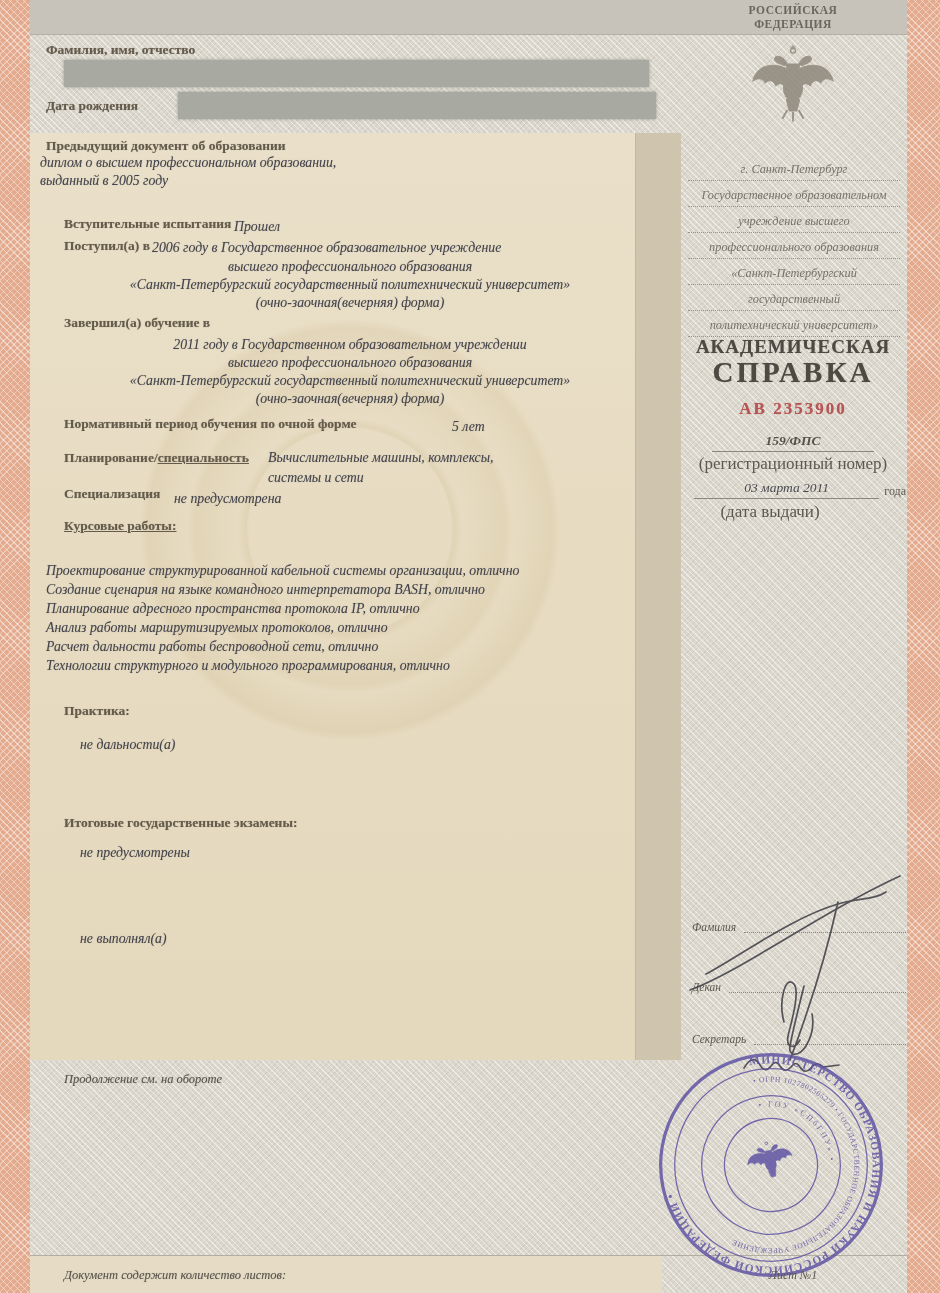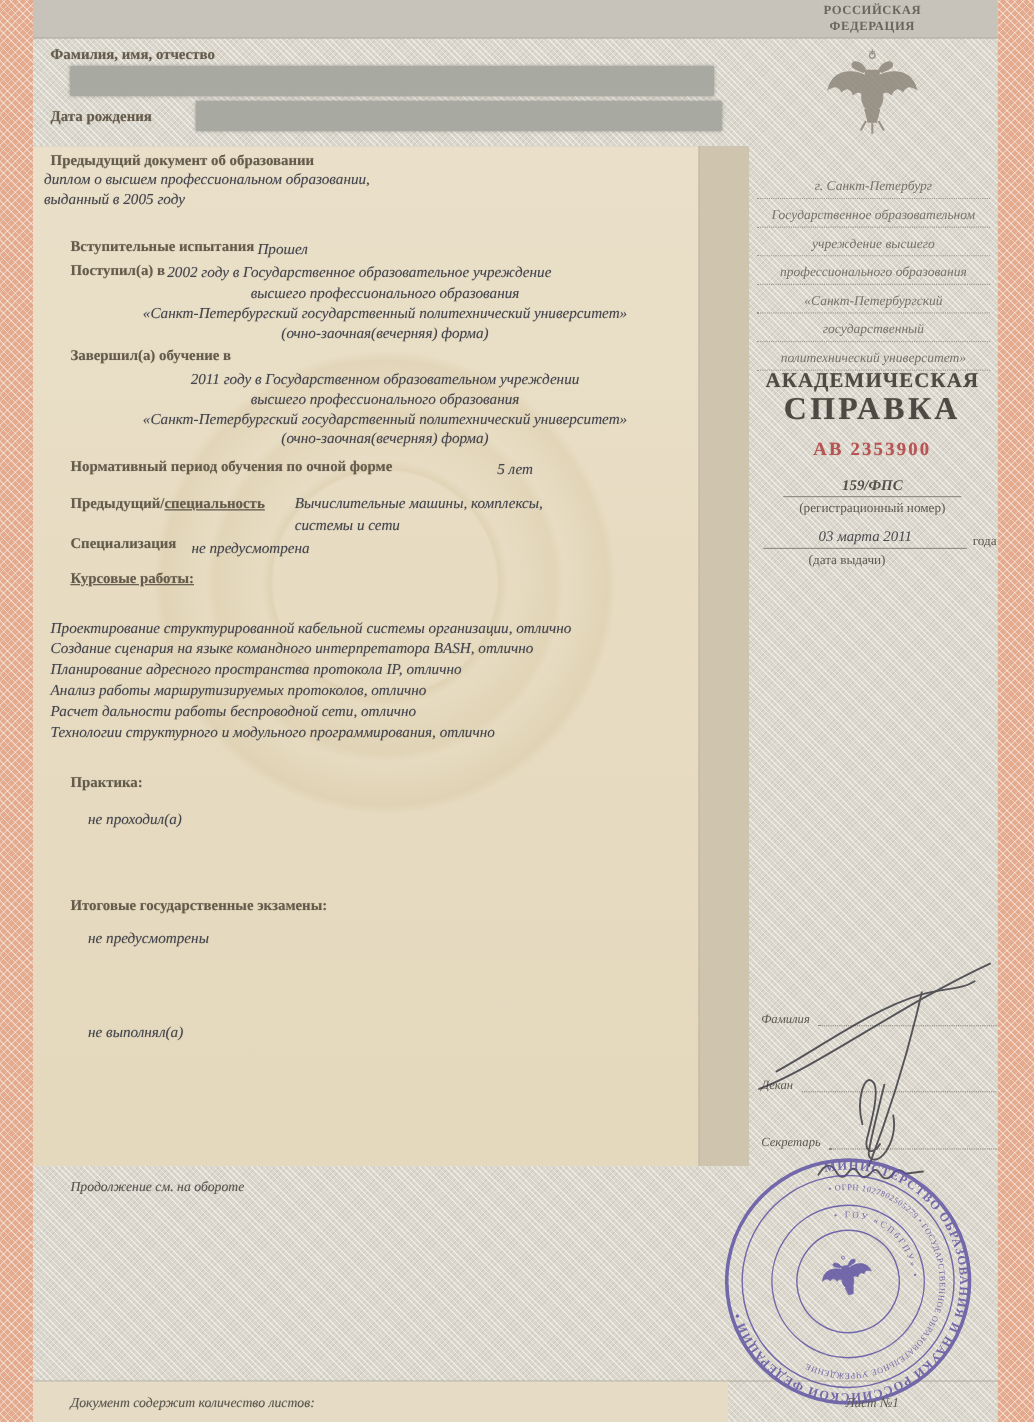--- a/index.html
+++ b/index.html
@@ -37,21 +37,21 @@
   .bar{position:absolute;background:#a8a9a1;box-shadow:0 0 3px rgba(120,120,115,.7);}
   .u{text-decoration:underline;}
   
   .country{position:absolute;left:680px;width:226px;text-align:center;font-weight:bold;font-size:11.5px;letter-spacing:.5px;color:#6a665d;line-height:14px;}
   .eagle{position:absolute;left:745px;top:42px;width:96px;height:92px;opacity:.85;}
   .inst{position:absolute;left:688px;width:212px;text-align:center;font-style:italic;font-size:12.3px;color:#77716a;border-bottom:1px dotted #9a938a;padding-bottom:3px;white-space:nowrap;}
   .doctype1{position:absolute;left:680px;top:336px;width:226px;text-align:center;font-weight:bold;font-size:19px;letter-spacing:1px;color:#4e4942;text-shadow:0 0 1px rgba(80,70,60,.5);}
   .doctype2{position:absolute;left:680px;top:356px;width:226px;text-align:center;font-weight:bold;font-size:29px;letter-spacing:3px;color:#4e4942;text-shadow:0 0 1px rgba(80,70,60,.5);font-family:Liberation Serif, serif;}
   .serial{position:absolute;left:680px;top:399px;width:226px;text-align:center;font-weight:bold;font-size:17px;letter-spacing:2px;color:#b75454;text-shadow:0 0 1px rgba(185,85,85,.5);}
   .reg{position:absolute;left:712px;top:433px;width:162px;text-align:center;font-style:italic;font-weight:bold;font-size:13.5px;color:#55504a;border-bottom:1px solid #8c867c;padding-bottom:2px;}
-  .cap{position:absolute;left:680px;width:226px;text-align:center;font-size:12px;color:#5d584f;}
+  .cap{position:absolute;left:680px;width:226px;text-align:center;font-size:17px;color:#5d584f;}
   .daterow{position:absolute;left:694px;top:480px;width:212px;display:flex;align-items:flex-end;}
   .dateval{flex:1;text-align:center;font-style:italic;font-size:13.5px;color:#4a4a50;border-bottom:1px solid #8c867c;padding-bottom:2px;}
   .datesuf{font-size:12px;color:#5d584f;margin-left:5px;}
   .sigrow{position:absolute;left:692px;width:214px;display:flex;align-items:flex-end;}
   .siglab{font-style:italic;font-size:11.5px;color:#5d584f;margin-right:8px;}
   .sigline{flex:1;border-bottom:1px dotted #8c867c;height:14px;}
   .sheetno{position:absolute;left:680px;top:1268px;width:226px;text-align:center;font-style:italic;font-size:12px;color:#5d584f;}
   .sig-overlay{position:absolute;left:688px;top:862px;width:226px;height:225px;pointer-events:none;}
   .stamp{position:absolute;left:652px;top:1046px;width:238px;height:238px;transform:rotate(-12deg);opacity:.82;}
 </style>
@@ -74,51 +74,51 @@
   <div class="bar" style="left:178px;top:92px;width:478px;height:27px;"></div>
 
   <div class="lab" style="left:46px;top:138px;">Предыдущий документ об образовании</div>
   <div class="val" style="left:40px;top:155px;">диплом о высшем профессиональном образовании,</div>
   <div class="val" style="left:40px;top:173px;">выданный в 2005 году</div>
 
   <div class="lab" style="left:64px;top:216px;">Вступительные испытания</div>
   <div class="val" style="left:234px;top:219px;">Прошел</div>
 
   <div class="lab" style="left:64px;top:238px;">Поступил(а) в</div>
-  <div class="val" style="left:152px;top:240px;">2002 году в Государственное образовательное учреждение</div>
+  <div class="val" style="left:152px;top:240px;">2006 году в Государственное образовательное учреждение</div>
   <div class="cval" style="top:259px;">высшего профессионального образования</div>
   <div class="cval" style="top:277px;">«Санкт-Петербургский государственный политехнический университет»</div>
   <div class="cval" style="top:295px;">(очно-заочная(вечерняя) форма)</div>
 
   <div class="lab" style="left:64px;top:315px;">Завершил(а) обучение в</div>
   <div class="cval" style="top:337px;">2011 году  в Государственном образовательном учреждении</div>
   <div class="cval" style="top:355px;">высшего профессионального образования</div>
   <div class="cval" style="top:373px;">«Санкт-Петербургский государственный политехнический университет»</div>
   <div class="cval" style="top:391px;">(очно-заочная(вечерняя) форма)</div>
 
   <div class="lab" style="left:64px;top:416px;">Нормативный период обучения по очной форме</div>
   <div class="val" style="left:452px;top:419px;">5 лет</div>
 
-  <div class="lab" style="left:64px;top:450px;"><span>Предыдущий/</span><span class="u">специальность</span></div>
+  <div class="lab" style="left:64px;top:450px;"><span>Планирование/</span><span class="u">специальность</span></div>
   <div class="val" style="left:268px;top:450px;">Вычислительные машины, комплексы,</div>
   <div class="val" style="left:268px;top:470px;">системы и сети</div>
 
   <div class="lab" style="left:64px;top:486px;">Специализация</div>
   <div class="val" style="left:174px;top:491px;">не предусмотрена</div>
 
   <div class="lab" style="left:64px;top:518px;text-decoration:underline;">Курсовые работы:</div>
   <div class="val" style="left:46px;top:563px;">Проектирование структурированной кабельной системы организации, отлично</div>
   <div class="val" style="left:46px;top:582px;">Создание сценария на языке командного интерпретатора BASH, отлично</div>
   <div class="val" style="left:46px;top:601px;">Планирование адресного пространства протокола IP, отлично</div>
   <div class="val" style="left:46px;top:620px;">Анализ работы маршрутизируемых протоколов, отлично</div>
   <div class="val" style="left:46px;top:639px;">Расчет дальности работы беспроводной сети, отлично</div>
   <div class="val" style="left:46px;top:658px;">Технологии структурного и модульного программирования, отлично</div>
 
   <div class="lab" style="left:64px;top:703px;">Практика:</div>
-  <div class="val" style="left:80px;top:737px;">не проходил(а)</div>
+  <div class="val" style="left:80px;top:737px;">не дальности(а)</div>
 
   <div class="lab" style="left:64px;top:815px;">Итоговые государственные экзамены:</div>
   <div class="val" style="left:80px;top:845px;">не предусмотрены</div>
 
   <div class="val" style="left:80px;top:931px;">не выполнял(а)</div>
 
   <div class="val" style="left:64px;top:1072px;font-size:12.5px;color:#5a554c;">Продолжение см. на обороте</div>
   <div class="val" style="left:64px;top:1268px;font-size:12.5px;color:#5a554c;">Документ содержит количество листов:</div>
 
   <div class="country" style="top:3px;">

